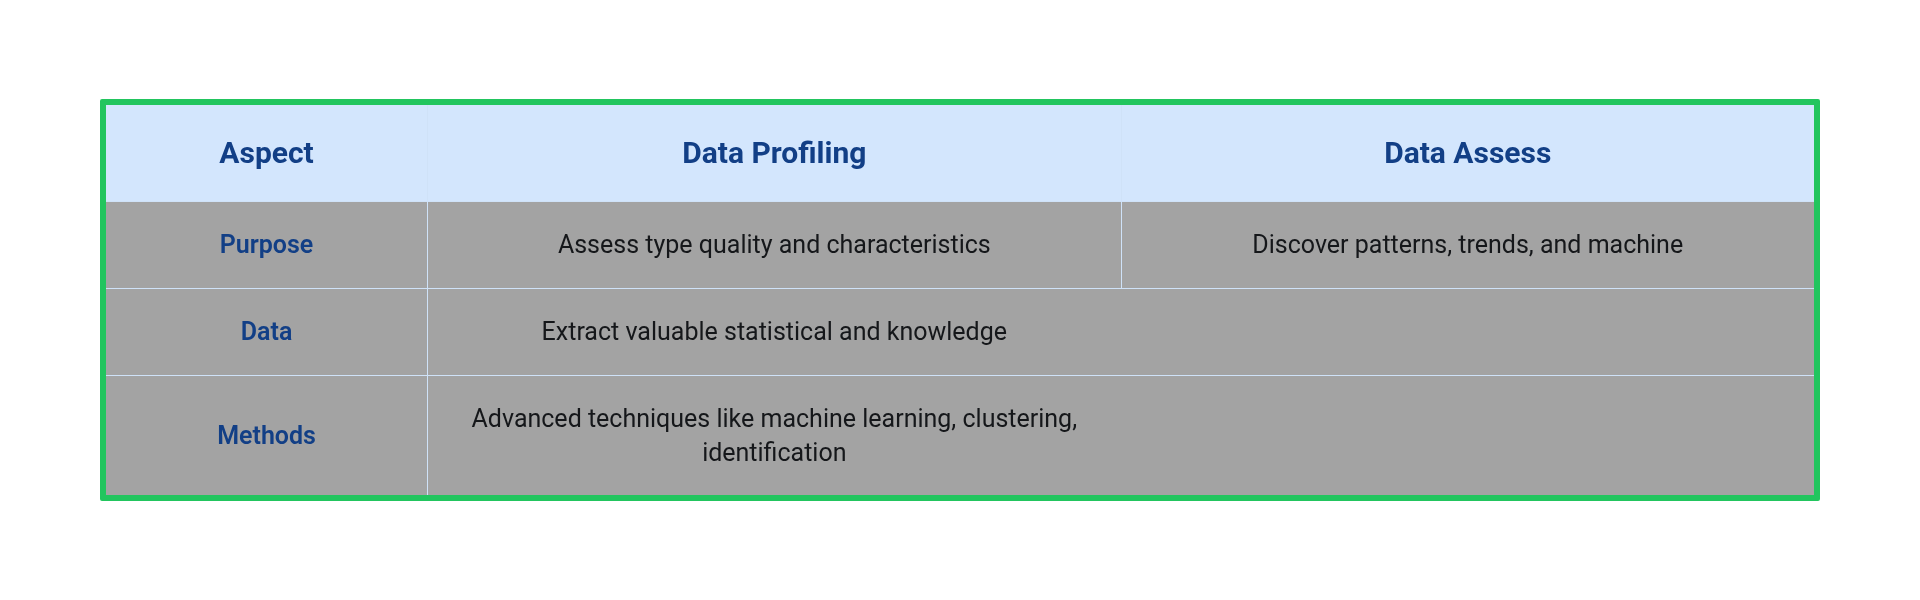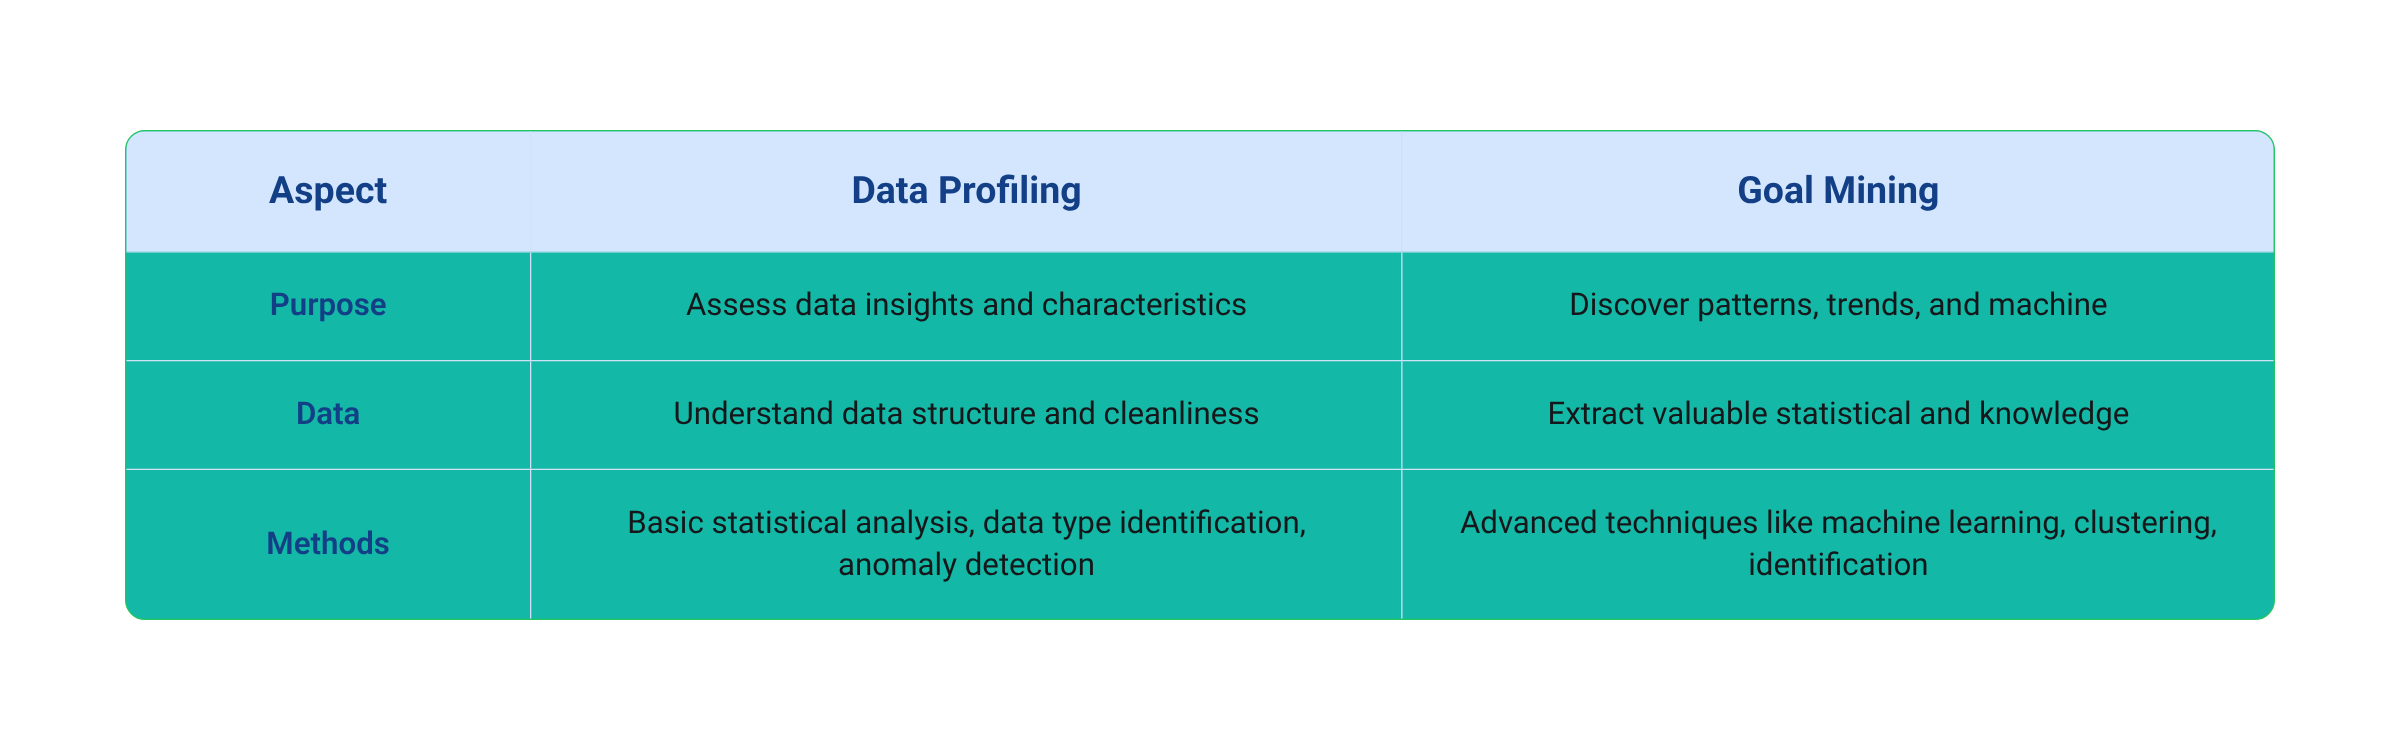--- a/index.html
+++ b/index.html
@@ -8,24 +8,24 @@
     height: 600px;
     background: #ffffff;
     font-family: -apple-system, BlinkMacSystemFont, "Segoe UI", Roboto, "Helvetica Neue", Arial, sans-serif;
     display: flex;
     align-items: center;
     justify-content: center;
     padding: 40px 100px;
   }
   .table {
     width: 100%;
-    border: 1px solid #22c55e;
-    border-radius: 16px;
+    border: 6px solid #22c55e;
+    border-radius: 2px;
     overflow: hidden;
-    background: #14b8a6;
+    background: #a3a3a3;
   }
   .row {
     display: flex;
     border-top: 1px solid #cfe2f8;
   }
   .row:first-child {
     border-top: none;
   }
   .cell {
     display: flex;
@@ -58,35 +58,33 @@
   }
 </style>
 </head>
 <body>
 
 <div class="table">
 
   <div class="row header">
     <div class="cell col-aspect">Aspect</div>
     <div class="cell col-prof">Data Profiling</div>
-    <div class="cell col-mine">Goal Mining</div>
+    <div class="cell col-mine">Data Assess</div>
   </div>
 
   <div class="row">
     <div class="cell col-aspect aspect-label">Purpose</div>
-    <div class="cell col-prof">Assess data insights and characteristics</div>
+    <div class="cell col-prof">Assess type quality and characteristics</div>
     <div class="cell col-mine">Discover patterns, trends, and machine</div>
   </div>
 
   <div class="row">
     <div class="cell col-aspect aspect-label">Data</div>
-    <div class="cell col-prof">Understand data structure and cleanliness</div>
     <div class="cell col-mine">Extract valuable statistical and knowledge</div>
   </div>
 
   <div class="row">
     <div class="cell col-aspect aspect-label">Methods</div>
-    <div class="cell col-prof">Basic statistical analysis, data type identification, anomaly detection</div>
     <div class="cell col-mine">Advanced techniques like machine learning, clustering, identification</div>
   </div>
 
 
 </div>
 
 </body></html>

